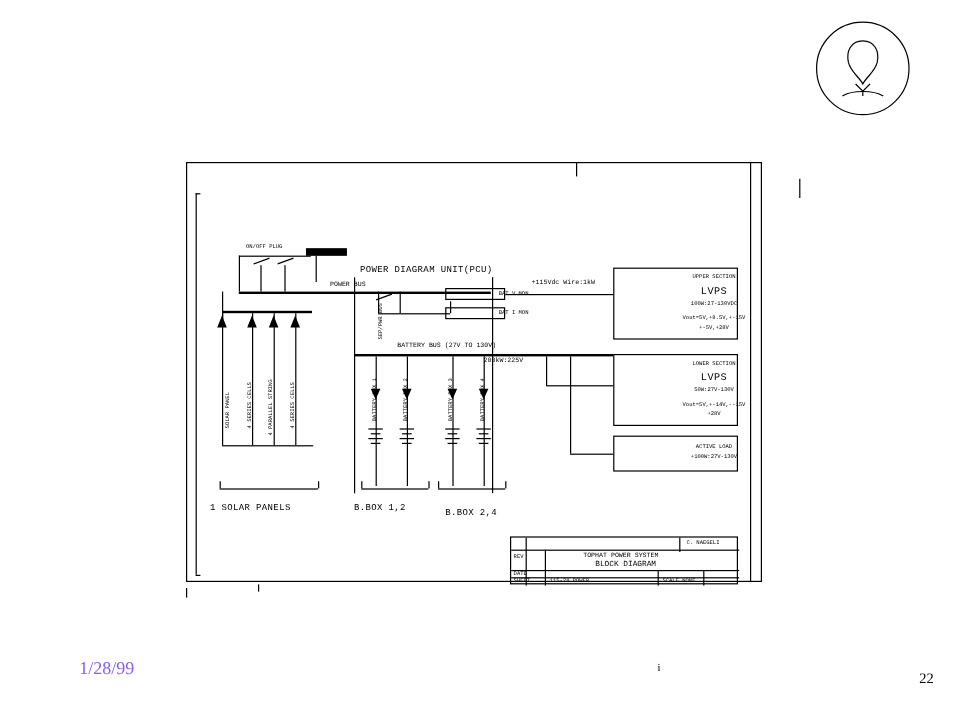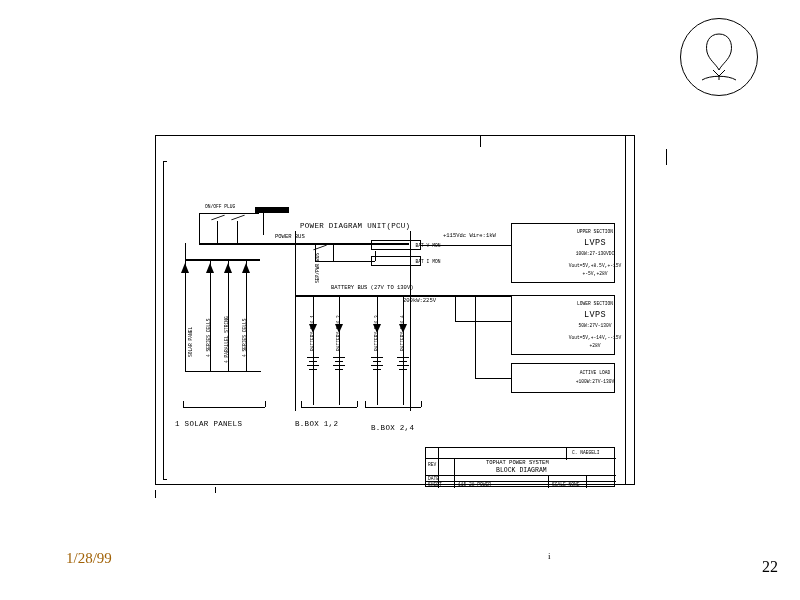--- a/index.html
+++ b/index.html
@@ -142,21 +142,21 @@
     white-space: nowrap;
   }
 
   
   .footer-date {
     position: absolute;
     left: 66px;
     top: 550px;
     font-size: 15px;
     font-family: "Liberation Serif", serif;
-    color: #a16207;
+    color: #8b5cf6;
   }
   .footer-center {
     position: absolute;
     left: 0;
     top: 561px;
     width: 800px;
     text-align: center;
     font-size: 11px;
     font-family: "Liberation Serif", serif;
     color: #000;
@@ -165,21 +165,21 @@
     position: absolute;
     left: 548px;
     top: 551px;
     font-size: 9px;
     font-family: "Liberation Serif", serif;
   }
   .footer-page {
     position: absolute;
     right: 22px;
     top: 558px;
-    font-size: 16px;
+    font-size: 12px;
     font-family: "Liberation Serif", serif;
   }
 </style>
 </head>
 <body>
 
 <div class="slide">
 
 
   <div class="emblem">

